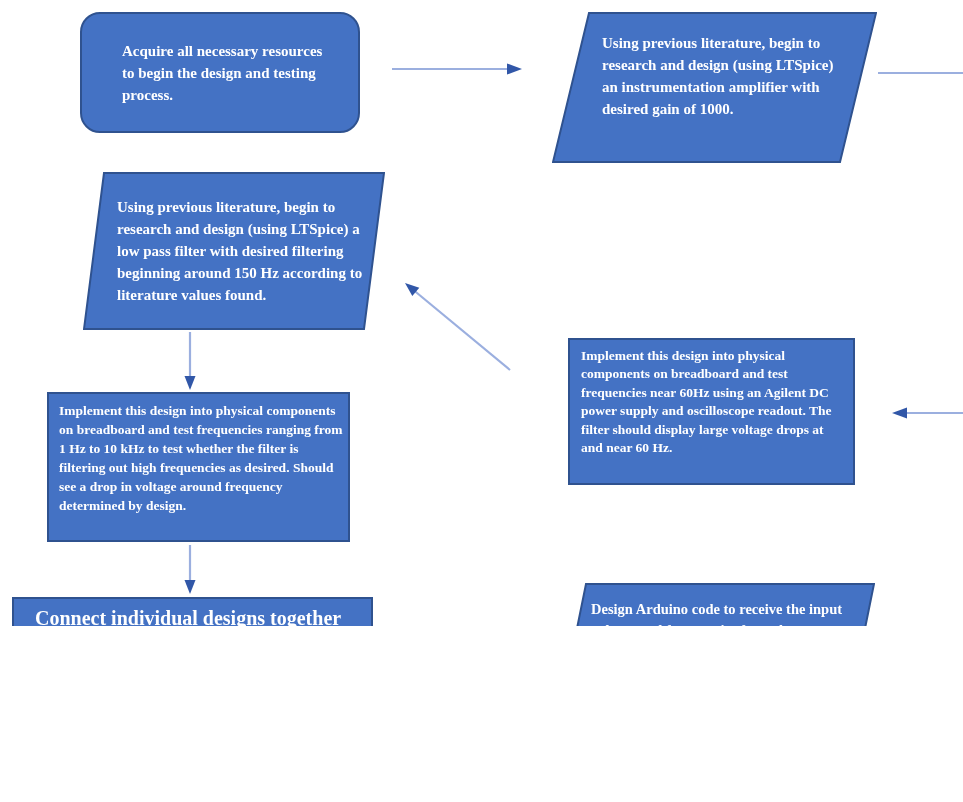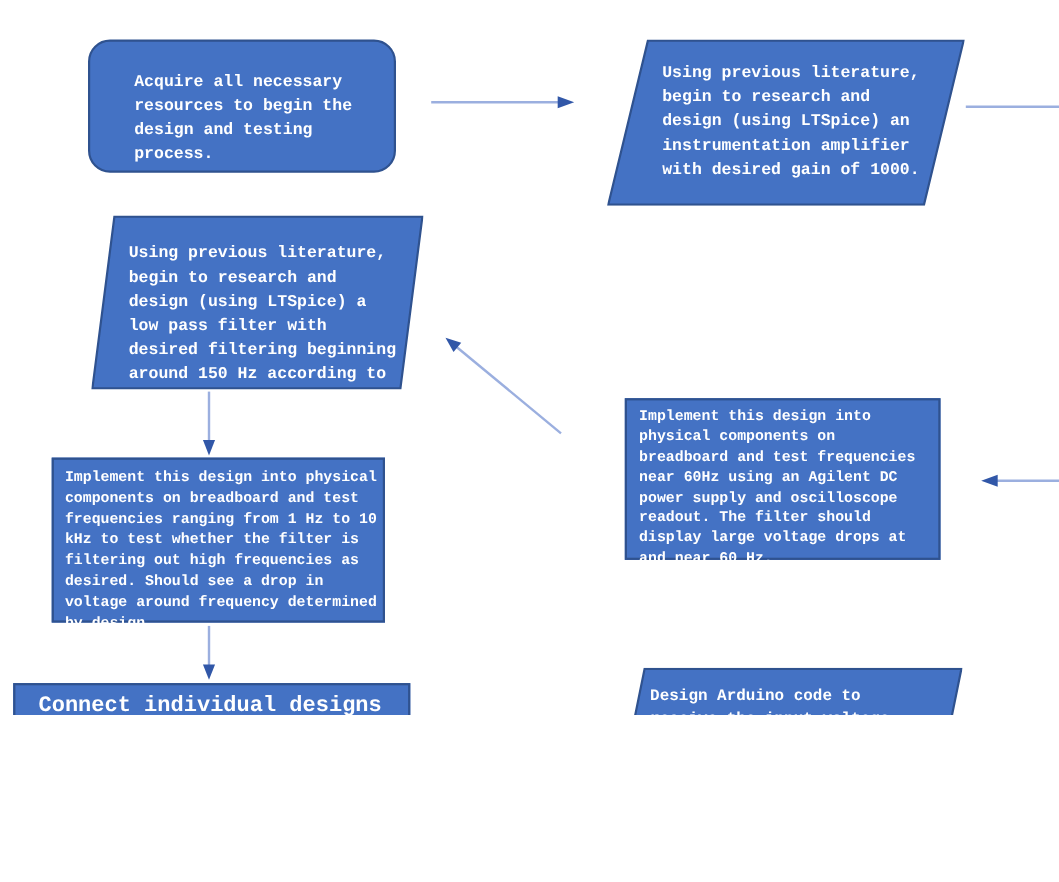--- a/index.html
+++ b/index.html
@@ -1,22 +1,21 @@
 <!DOCTYPE html>
 <html style="--node-fill: #4472C4; --node-border: #2F528F; --text-color: #FFFFFF; --arrow-line: #9BAFDF; --arrow-head: #3157A8; --background: #FFFFFF;"><head>
 <meta charset="utf-8">
 <style>
   html,body{margin:0;padding:0;background:#fff;}
   #canvas{
     position:relative;
     width:963px;height:626px;
     background:#fff;
-    font-family:Liberation Mono, monospace;
+    font-family:Liberation Serif, serif;
     overflow:hidden;
-    margin-top:24px;
   }
   .node{position:absolute;box-sizing:border-box;}
   .node .txt{
     position:absolute;
     color:var(--text-color,#ffffff);
     font-weight:700;
     text-align:left;
   }
   
   .rectfill{

